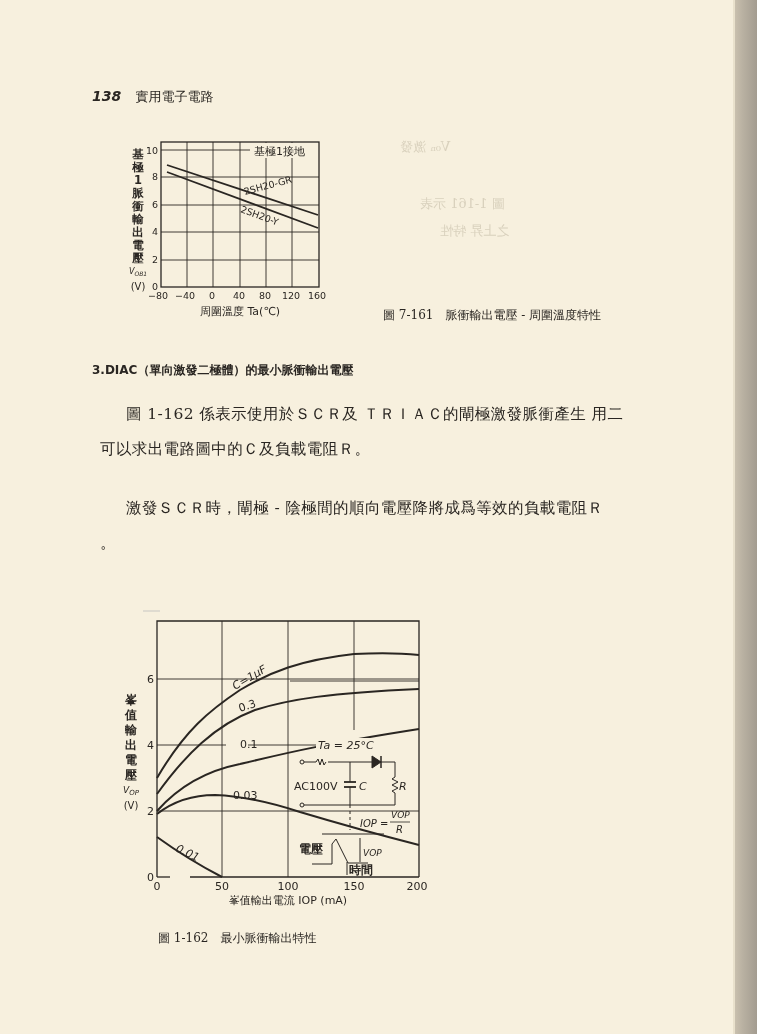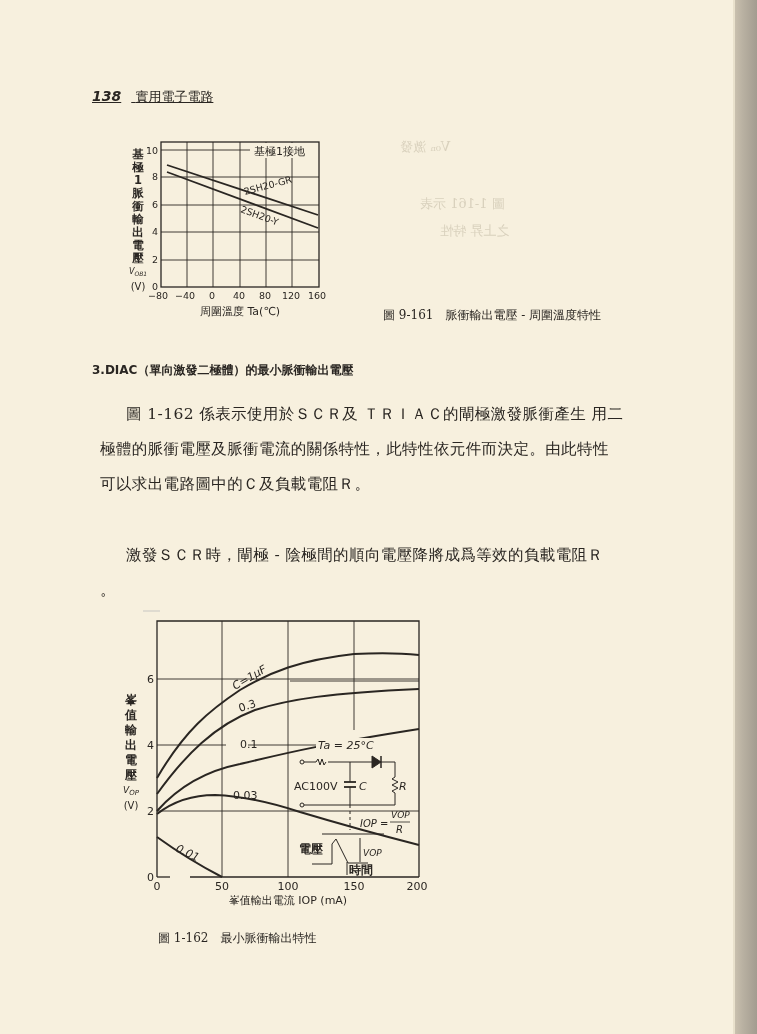--- a/index.html
+++ b/index.html
@@ -6,21 +6,21 @@
   body {
     width:757px; height:1034px; position:relative; overflow:hidden;
     background:#f6efdc;
     font-family:"DejaVu Serif", serif; color:#2a2622;
   }
   .page { position:absolute; left:0; top:0; width:735px; height:1034px; background:#f7f0de; }
   .binding { position:absolute; left:735px; top:0; width:22px; height:1034px;
     background:linear-gradient(90deg,#c9c0ae 0%,#b9b1a2 35%,#a39c90 100%); }
   .binding-edge { position:absolute; left:733px; top:0; width:3px; height:1034px; background:#e9e1cc; }
   .bleed { position:absolute; color:#d9d1bd; font-size:13px; transform:scaleX(-1); white-space:nowrap; }
-  .header { position:absolute; left:92px; top:88px; font-size:13px;text-decoration:underline; }
+  .header { position:absolute; left:92px; top:88px; font-size:13px; }
   .header .pg { font-family:"DejaVu Sans", sans-serif; font-weight:bold; font-style:italic; font-size:14px; margin-right:10px; }
   svg text { font-family:"DejaVu Sans", sans-serif; fill:#2a2622; }
   .caption { position:absolute; font-size:12px; white-space:nowrap; }
   .section-title { position:absolute; left:92px; top:362px; font-size:12px; font-weight:bold; font-family:"DejaVu Sans", sans-serif; white-space:nowrap; }
   .para { position:absolute; left:92px; width:580px; font-size:15.5px; line-height:27px; letter-spacing:0.4px; }
   .para p { margin:8px; white-space:nowrap; }
   .indent { padding-left:26px; }
 </style>
 </head>
 <body>
@@ -83,31 +83,30 @@
       <text x="138" y="210">衝</text>
       <text x="138" y="223">輸</text>
     <text x="138" y="236">出</text>
       <text x="138" y="249">電</text>
       <text x="138" y="262">壓</text>
   </g>
   <text x="138" y="274" font-size="8" font-style="italic" text-anchor="middle">V<tspan font-size="6" dy="2">OB1</tspan></text>
   <text x="138" y="290" font-size="10" text-anchor="middle">(V)</text>
   <text x="240" y="315" font-size="11" text-anchor="middle">周圍溫度 Ta(℃)</text>
 </svg>
-<div class="caption" style="left:383px;top:307px;">圖 9-161　脈衝輸出電壓 - 周圍溫度特性</div>
+<div class="caption" style="left:383px;top:307px;">圖 7-161　脈衝輸出電壓 - 周圍溫度特性</div>
 
 <div class="section-title">3.DIAC（單向激發二極體）的最小脈衝輸出電壓</div>
 
 <div class="para" style="top:393px;">
   <p class="indent">圖 1-162  係表示使用於ＳＣＲ及 ＴＲＩＡＣ的閘極激發脈衝產生 用二</p>
-  <p>極體的脈衝電壓及脈衝電流的關係特性，此特性依元件而決定。由此特性</p>
   <p>可以求出電路圖中的Ｃ及負載電阻Ｒ。</p>
 </div>
 
-<div class="para" style="top:534px;">
+<div class="para" style="top:487px;">
   <p class="indent">激發ＳＣＲ時，閘極 - 陰極間的順向電壓降將成爲等效的負載電阻Ｒ</p>
   <p>。</p>
 </div>
 
 <svg style="position:absolute;left:110px;top:605px;" width="330" height="305" viewBox="110 605 330 305">
   <line x1="143" y1="611" x2="160" y2="611" stroke="#bbb" stroke-width="0.8"></line>
   <g stroke="#2a2622" fill="none">
     <polyline points="157,877 157,621 419,621 419,877" stroke-width="1.3"></polyline>
     <line x1="157" y1="877" x2="170" y2="877" stroke-width="1.3"></line>
     <line x1="190" y1="877" x2="419" y2="877" stroke-width="1.3"></line>

